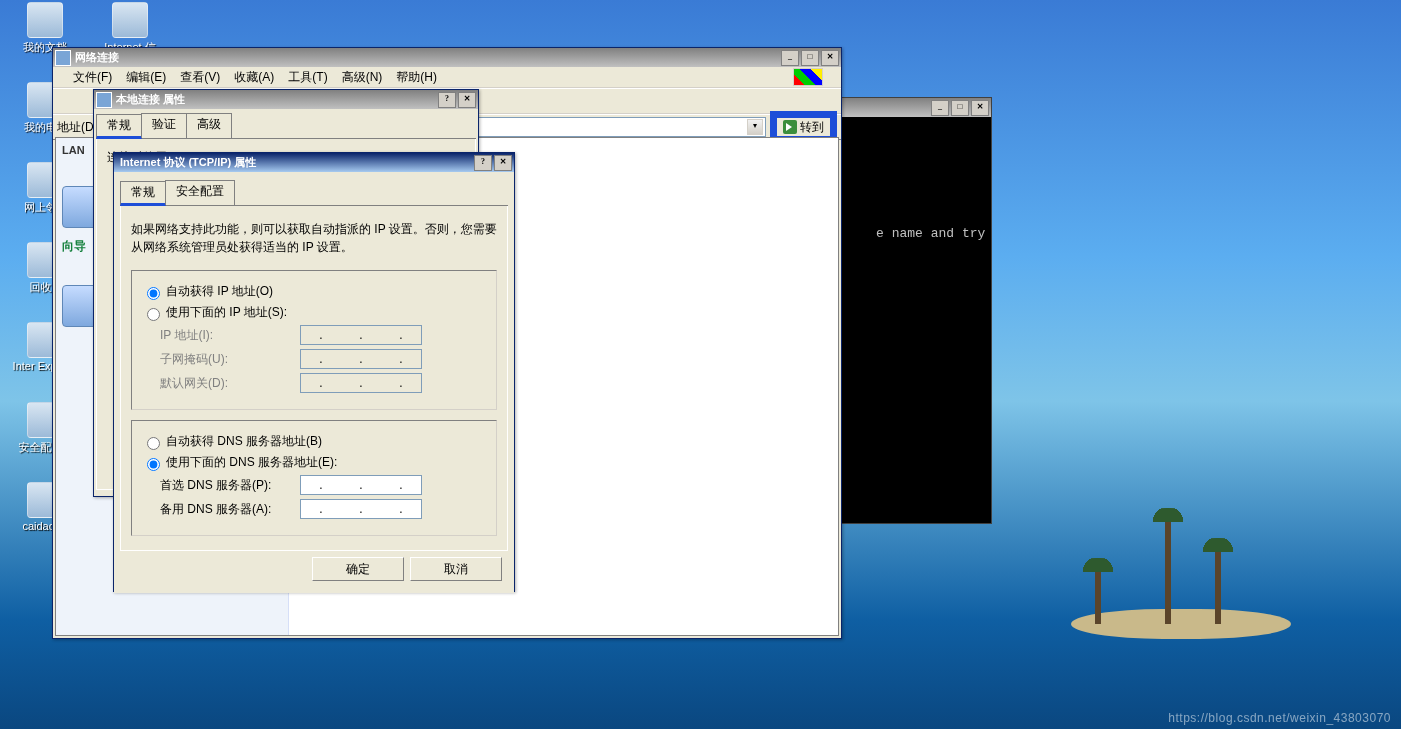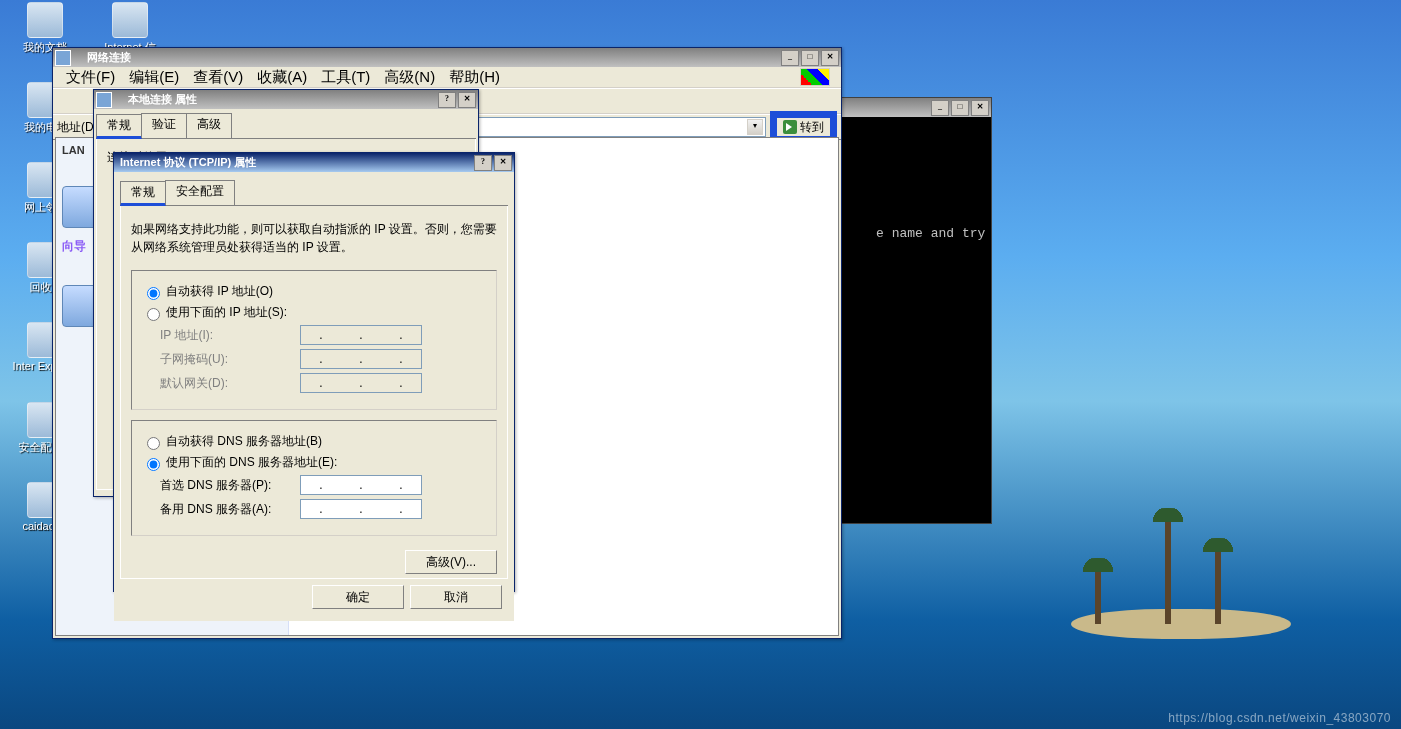--- a/index.html
+++ b/index.html
@@ -3,45 +3,45 @@
 <meta charset="utf-8">
 <style>
 html,body{margin:0;padding:0;width:1401px;height:729px;overflow:hidden;font-family:Tahoma,"SimSun",sans-serif;font-size:12px;color:#000;}
 body{background:linear-gradient(to bottom,#3a7bd5 0%,#5badf0 35%,#7ec4e8 55%,#0f5fa3 85%,#0a4780 100%);position:relative;}
 
 .desktop{position:absolute;top:0;left:0;width:100%;height:100%;}
 .di{position:absolute;width:70px;text-align:center;color:#fff;font-size:11px;text-shadow:1px 1px 1px #000;}
 .di .ico{width:34px;height:34px;margin:0 auto 2px auto;border:1px solid rgba(255,255,255,.4);background:linear-gradient(#d9e6f2,#9cbad8);border-radius:4px;}
 
 .win{position:absolute;background:#ece9d8;border:1px solid #0a246a;box-shadow:1px 1px 3px rgba(0,0,0,.3);}
-.titlebar{height:19px;display:flex;align-items:center;padding:0 2px;color:#fff;font-size:11px;font-weight:bold;gap:12px;}
+.titlebar{height:19px;display:flex;align-items:center;padding:0 2px;color:#fff;font-size:11px;font-weight:bold;}
 .tb-active{background:linear-gradient(to bottom,#0a246a,#a6caf0);}
 .tb-inactive{background:linear-gradient(to bottom,#808080,#c0c0c0);}
 .tb-ic{width:14px;height:14px;background:#7aa5d6;margin-right:4px;border:1px solid #fff;}
 .tb-title{flex:1;white-space:nowrap;overflow:hidden;}
 .tb-btns{display:flex;gap:2px;}
 .tb-btn{width:16px;height:14px;background:#d4d0c8;border:1px solid #808080;font-family:Tahoma;font-size:8px;line-height:12px;text-align:center;color:#000;font-weight:bold;}
 .tb-btn.close{}
 
-.menubar{height:20px;background:#ece9d8;display:flex;align-items:center;padding:0 9px;border-bottom:1px solid #d4d0c8;font-size:15px;}
+.menubar{height:20px;background:#ece9d8;display:flex;align-items:center;padding:0 16px;border-bottom:1px solid #d4d0c8;font-size:12px;}
 .menubar span{margin-right:6px;padding:1px 4px;}
 
 .addrbar{height:24px;display:flex;align-items:center;padding:0 4px;border-top:1px solid #fff;border-bottom:1px solid #808080;background:#ece9d8;}
 .addr-field{flex:1;height:18px;border:1px solid #7f9db9;background:#fff;display:flex;align-items:center;padding:0 2px;}
 .addr-field .dd{margin-left:auto;width:14px;height:14px;border:1px solid #d4d0c8;background:linear-gradient(#f2f2f2,#d4d0c8);text-align:center;font-size:8px;line-height:12px;}
 .go-btn{height:18px;margin-left:4px;padding:0 6px;display:flex;align-items:center;border:7px solid #1d4ed8;background:#ece9d8;}
 .go-arrow{width:14px;height:14px;background:#3c8e3c;border-radius:2px;margin-right:3px;position:relative;}
 .go-arrow::after{content:"";position:absolute;left:3px;top:3px;border-left:6px solid #fff;border-top:4px solid transparent;border-bottom:4px solid transparent;}
 .explorer-body{position:absolute;left:2px;right:2px;top:89px;bottom:2px;display:flex;border:1px solid #808080;background:#fff;}
 .side-pane{width:220px;background:#eef3fa;border-right:1px solid #d6dff7;padding:6px;}
 .lan-label{font-weight:bold;color:#333;font-size:11px;}
 .side-group{margin-top:10px;}
 .side-iconrow{display:flex;align-items:center;margin-top:30px;}
 .side-iconrow .big{width:48px;height:40px;background:linear-gradient(#c6dcff,#7ea8de);border:1px solid #5f87b7;border-radius:4px;}
-.side-hdr{font-size:12px;font-weight:bold;color:#8b5cf6;}
+.side-hdr{font-size:12px;font-weight:bold;color:#15803d;}
 
 .dlg-body{background:#ece9d8;padding:2px;}
 .tabs{display:flex;border-bottom:1px solid #808080;margin-top:2px;}
 .tab{padding:2px 10px;border:1px solid #808080;border-bottom:none;background:#ece9d8;font-size:12px;margin-right:-1px;position:relative;}
 .tab.active{background:#ece9d8;border-bottom:3px solid #1d4ed8;top:1px;}
 .dlg-panel{border:1px solid #fff;border-top:none;padding:10px;height:330px;}
 
 .desc{font-size:12px;line-height:1.5;margin:6px 2px 14px 2px;}
 .grp{border:1px solid #d4d0c8;border-top-color:#808080;border-left-color:#808080;padding:8px 10px 12px 10px;margin:0 2px 10px 2px;position:relative;}
 .radio-row{display:flex;align-items:center;margin:4px 0;font-size:12px;}
@@ -249,23 +249,20 @@
         <div class="field-row enabled">
           <label>备用 DNS 服务器(A):</label>
           <div class="ipbox">
               <span class="ipdot">.</span>
               <span class="ipdot">.</span>
               <span class="ipdot">.</span>
             </div>
         </div>
       </div>
 
-      <div class="adv-row">
-        <div class="btn">高级(V)...</div>
-      </div>
     </div>
     <div class="btn-row">
       <div class="btn">确定</div>
       <div class="btn">取消</div>
     </div>
   </div>
 </div>
 
 <div class="wm">https://blog.csdn.net/weixin_43803070</div>
 

